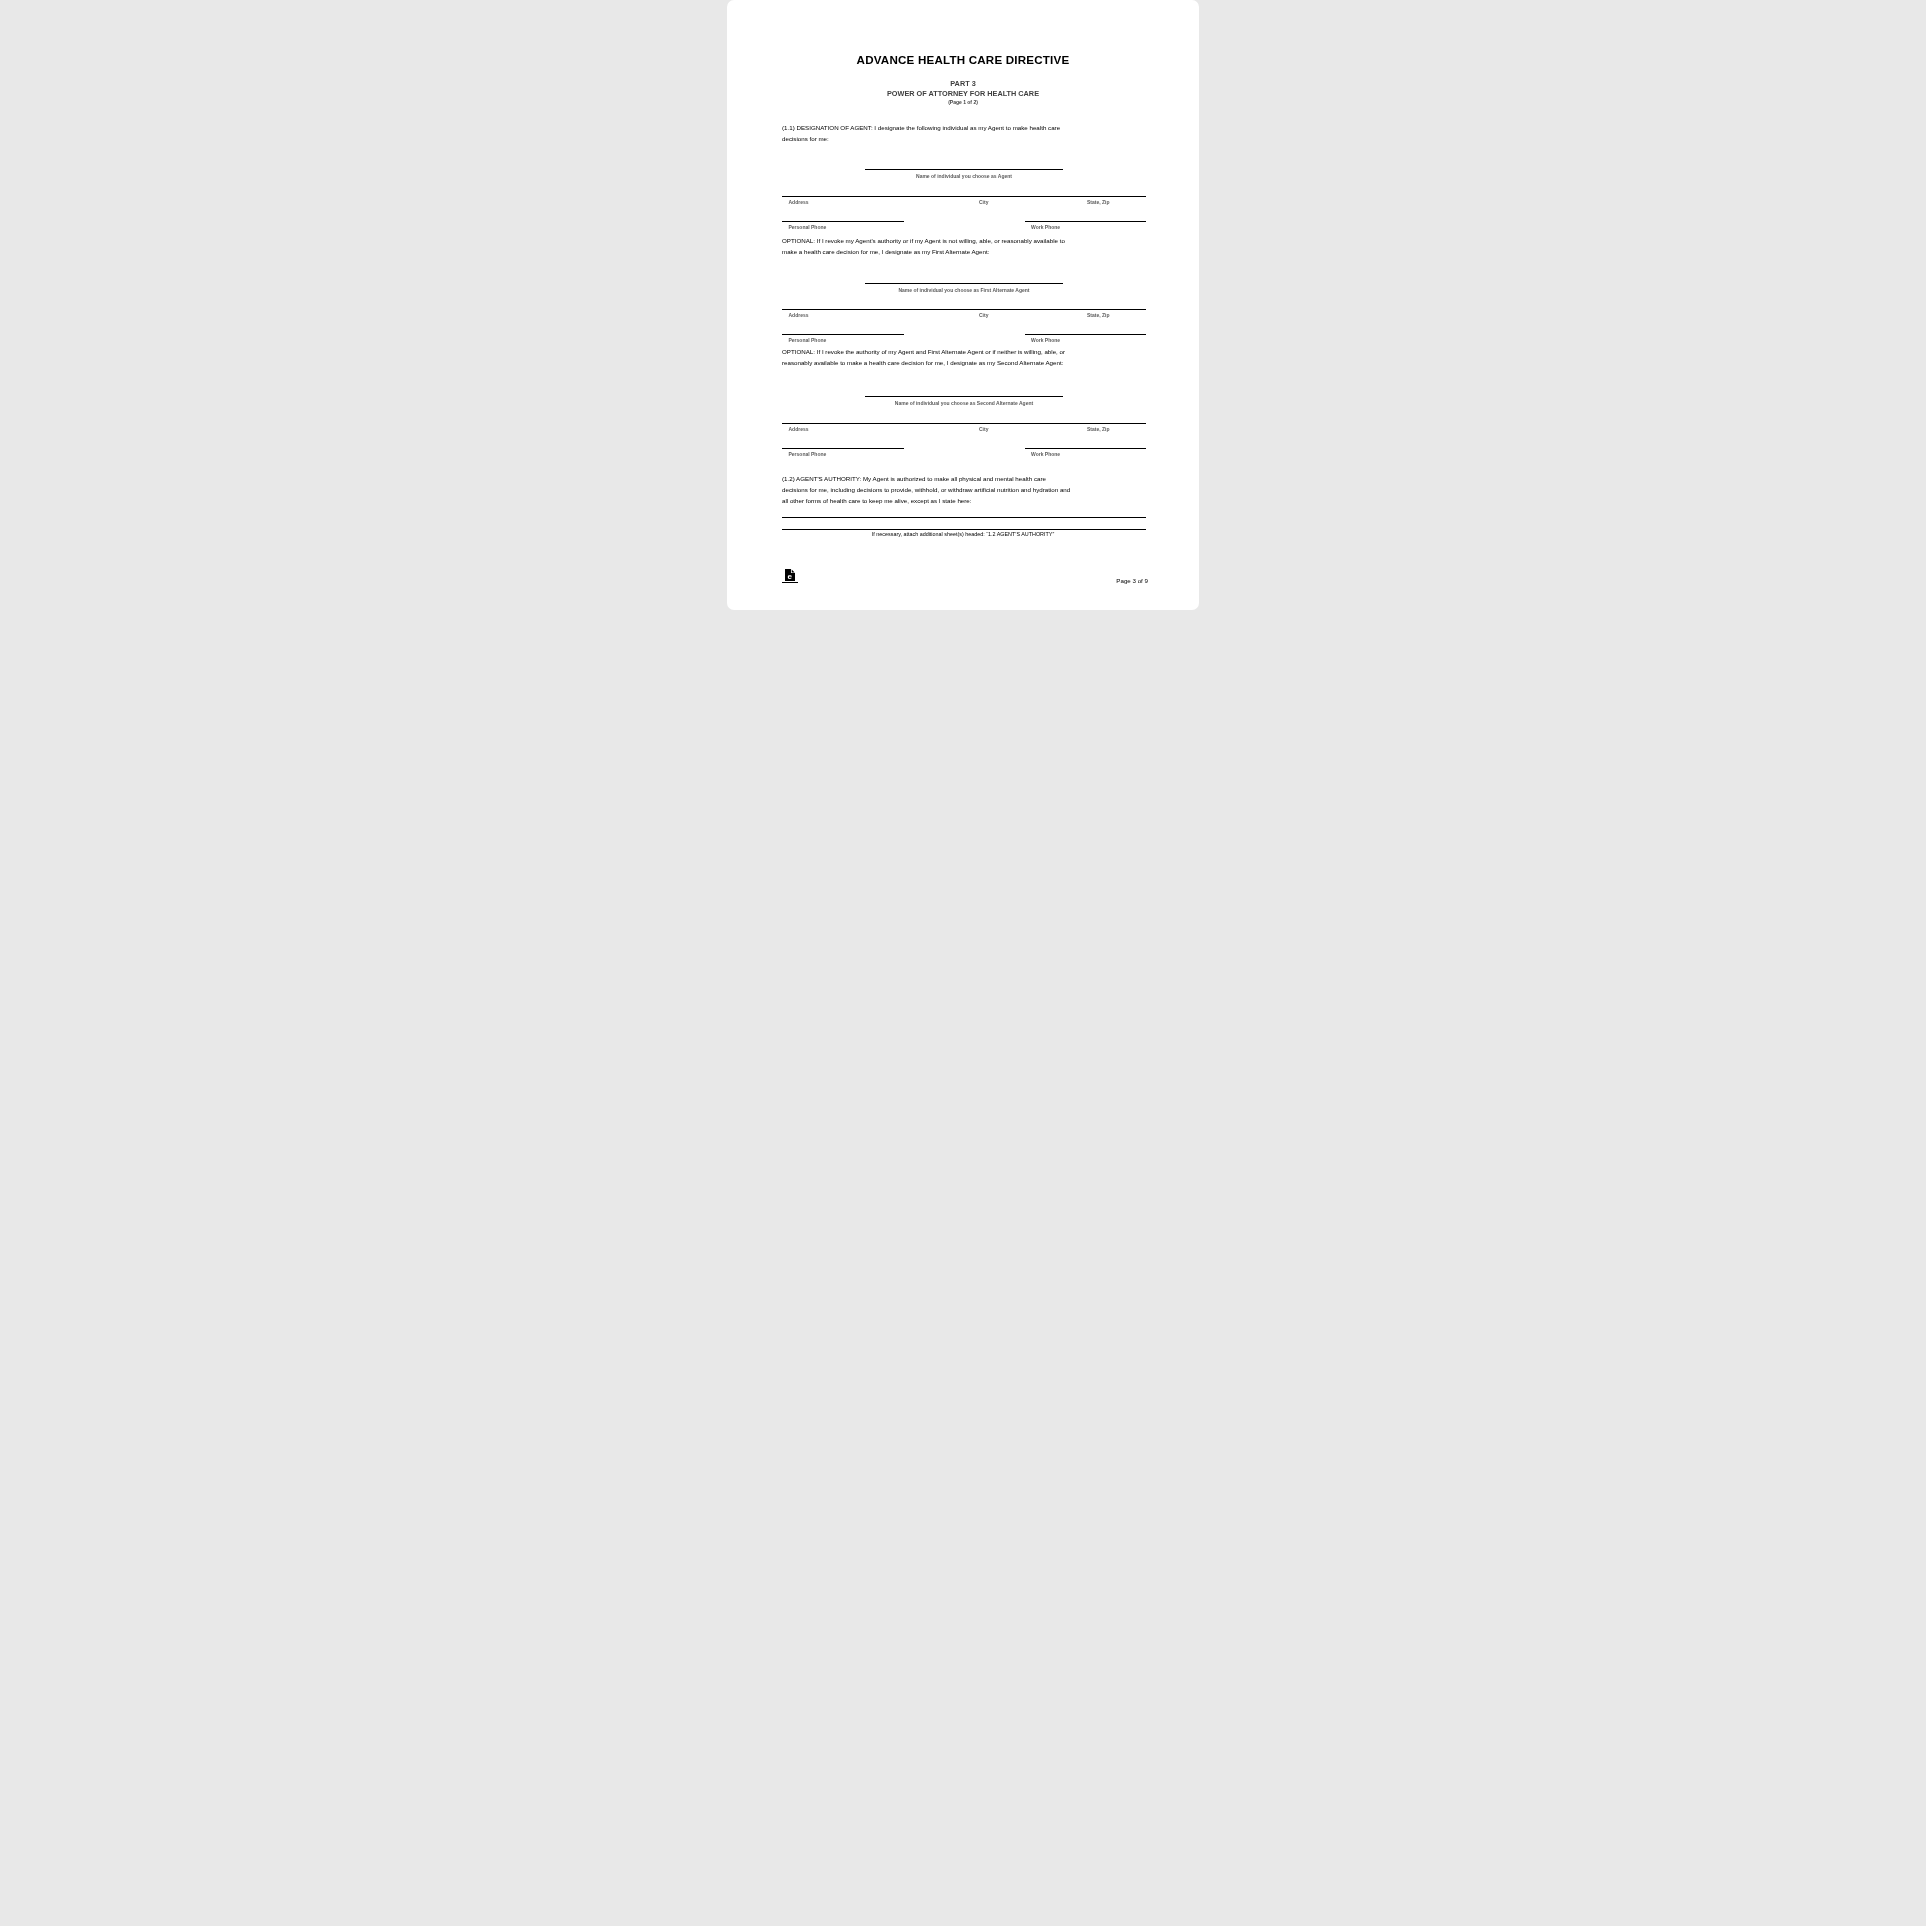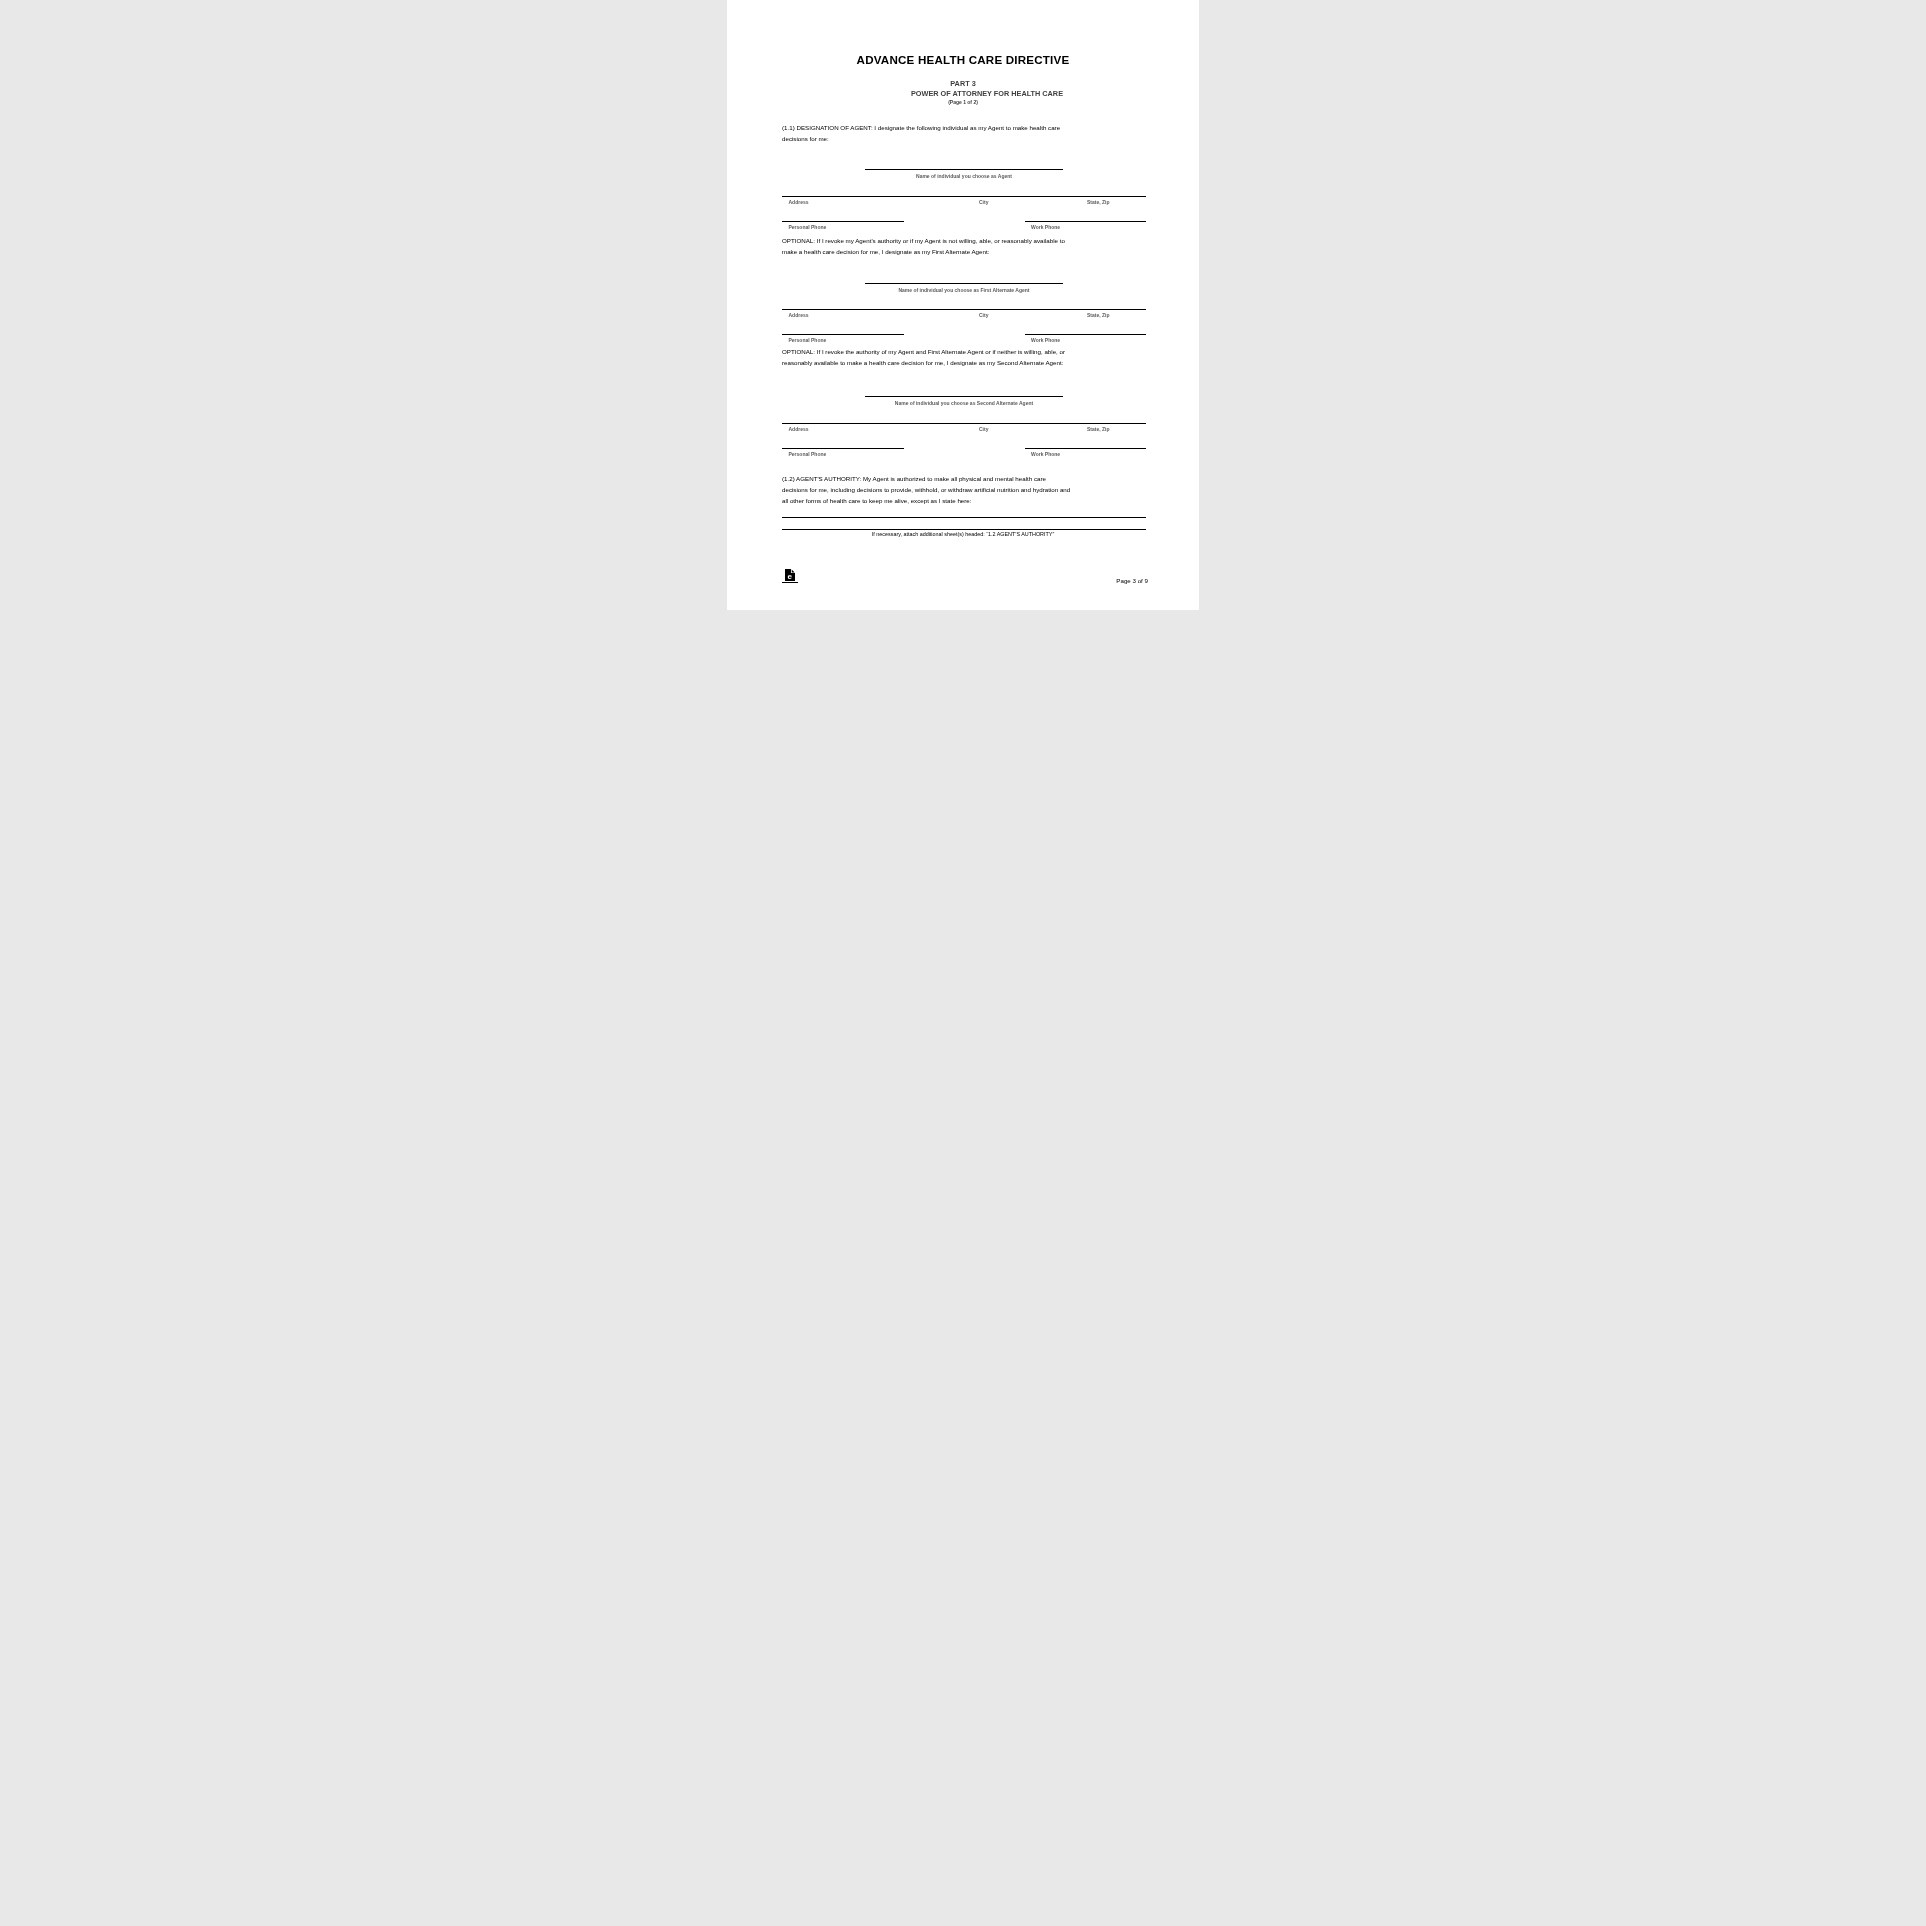--- a/index.html
+++ b/index.html
@@ -4,35 +4,36 @@
 <style>
   html,body{margin:0;padding:0;background:#e8e8e8;}
   .page{
     position:relative;
     width:472px;height:610px;
     margin:0 auto;
     background:#ffffff;
     font-family:"Liberation Sans", sans-serif;
     color:#000;
     overflow:hidden;
+    border-radius:7px;
   }
   .abs{position:absolute;}
   .center-text{left:0;width:472px;text-align:center;}
   .doc-title{
     top:53px;
     font-size:11.6px;font-weight:bold;color:#000;
     letter-spacing:0.2px;
   }
   .part-heading{
     top:79px;
     font-size:7.3px;font-weight:bold;color:#3f3f3f;
   }
   .part-subheading{
     top:89px;
-    font-size:7.3px;font-weight:bold;color:#3f3f3f;padding-left:24px;
+    font-size:7.3px;font-weight:bold;color:#3f3f3f;
   }
   .page-note{
     top:99px;
     font-size:5px;font-weight:bold;color:#3f3f3f;
   }
   .para{
     left:55px;width:366px;
     font-size:6.2px;line-height:10.8px;color:#000;
     white-space:pre-line;
     margin:0;

